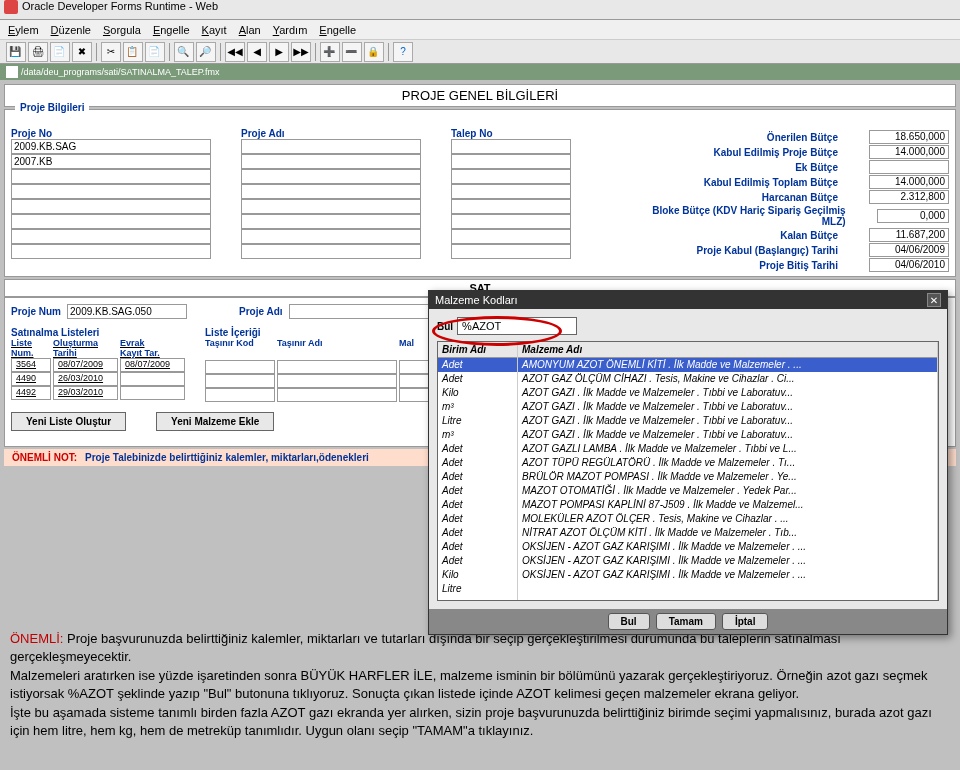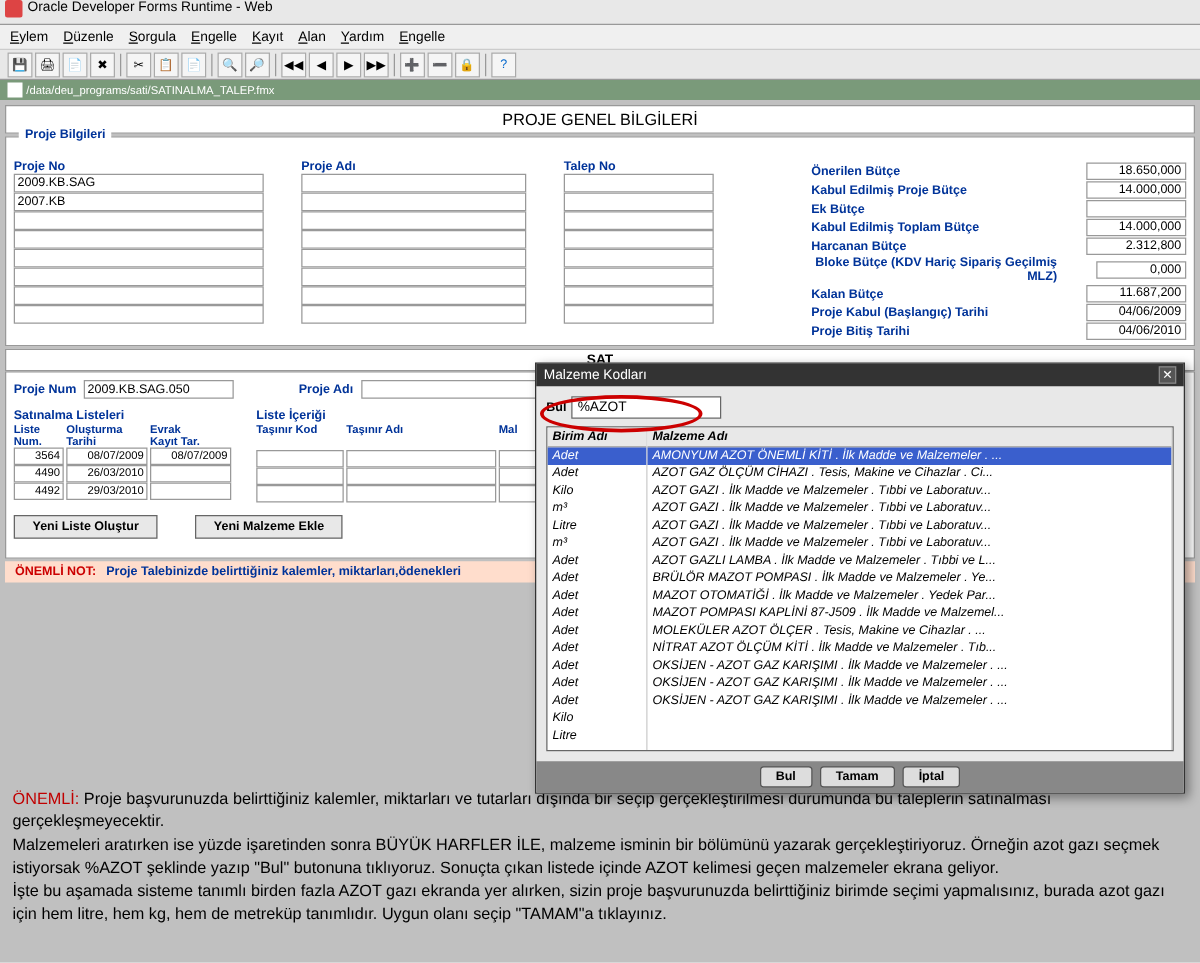--- a/index.html
+++ b/index.html
@@ -24,27 +24,27 @@
   .panel-hdr { background: #fff; border: 1px solid #999; text-align: center; font-weight: normal; font-size: 13px; padding: 3px; margin-bottom: 2px; }
   
   .section-box { background: #fff; border: 1px solid #999; padding: 6px; position: relative; margin-bottom: 2px; }
   .section-title { position: absolute; top: -8px; left: 10px; background: #fff; padding: 0 5px; color: #003399; font-size: 10px; font-weight: bold; }
   
   .row { display: flex; align-items: center; margin-bottom: 1px; gap: 6px; }
   .lbl { color: #003399; font-size: 10px; font-weight: bold; }
   .field { background: #fff; border: 1px solid #999; height: 15px; font-size: 10px; padding: 0 2px; display: flex; align-items: center; }
   
   .budget-area { position: absolute; right: 6px; top: 20px; width: 300px; }
-  .budget-row { display: flex; justify-content: space-between; align-items: center; margin-bottom: 1px; gap: 31px; }
+  .budget-row { display: flex; justify-content: flex-end; align-items: center; margin-bottom: 1px; gap: 31px; }
   .budget-lbl { color: #003399; font-size: 10px; font-weight: bold; text-align: right; }
   .budget-val { background: #fff; border: 1px solid #999; width: 80px; height: 14px; font-size: 10px; text-align: right; padding: 0 3px; }
   
   .dark-hdr { background: #333; color: #fff; font-size: 11px; font-weight: bold; padding: 2px 6px; text-align: center; }
   .col-hdr { color: #003399; font-size: 9px; font-weight: bold; }
-  .list-cell { background: #fff; border: 1px solid #999; height: 14px; font-size: 9px; padding: 0 16px; }
+  .list-cell { background: #fff; border: 1px solid #999; height: 14px; font-size: 9px; padding: 0 4px; }
   
   .btn { background: #e8e8e8; border: 1px solid #666; font-size: 10px; font-weight: bold; padding: 3px 14px; cursor: pointer; }
   
   .note-bar { background: #fdc; padding: 3px 8px; font-size: 10px; display: flex; align-items: center; }
   .note-lbl { color: #c00; font-weight: bold; margin-right: 8px; }
   .note-txt { color: #003399; font-weight: bold; }
   
   
   .dialog { position: absolute; left: 428px; top: 290px; width: 520px; background: #e8e8e8; border: 1px solid #333; box-shadow: 3px 3px 8px rgba(0,0,0,0.4); z-index: 100; }
   .dlg-title { background: #333; color: #fff; font-size: 11px; padding: 2px 6px; display: flex; justify-content: space-between; align-items: center; }
@@ -206,21 +206,21 @@
       <span class="lbl">Proje Num</span>
       <div class="field" style="width:120px;">2009.KB.SAG.050</div>
       <span style="width:40px;"></span>
       <span class="lbl">Proje Adı</span>
       <div class="field" style="width:200px;"></div>
     </div>
 
     <div style="display:flex; gap:20px;">
       <div>
         <div class="lbl">Satınalma Listeleri</div>
-        <div style="display:flex; gap:2px;">
+        <div style="display:flex; gap:2px;text-decoration:underline;">
           <div style="width:40px;">
             <div class="col-hdr">Liste<br>Num.</div>
             <div class="list-cell">3564</div>
             <div class="list-cell">4490</div>
             <div class="list-cell">4492</div>
           </div>
           <div style="width:65px;">
             <div class="col-hdr">Oluşturma<br>Tarihi</div>
             <div class="list-cell">08/07/2009</div>
             <div class="list-cell">26/03/2010</div>
@@ -307,20 +307,21 @@
       <div class="rcol malz">
         <div class="rcol-hdr">Malzeme Adı</div>
         <div id="malz-rows">
             <div class="rrow sel">AMONYUM AZOT ÖNEMLİ KİTİ .  İlk Madde ve Malzemeler . ...</div>
             <div class="rrow">AZOT GAZ ÖLÇÜM CİHAZI .  Tesis, Makine ve Cihazlar .  Ci...</div>
             <div class="rrow">AZOT GAZI .  İlk Madde ve Malzemeler .  Tıbbi ve Laboratuv...</div>
             <div class="rrow">AZOT GAZI .  İlk Madde ve Malzemeler .  Tıbbi ve Laboratuv...</div>
             <div class="rrow">AZOT GAZI .  İlk Madde ve Malzemeler .  Tıbbi ve Laboratuv...</div>
             <div class="rrow">AZOT GAZI .  İlk Madde ve Malzemeler .  Tıbbi ve Laboratuv...</div>
             <div class="rrow">AZOT GAZLI LAMBA .  İlk Madde ve Malzemeler .  Tıbbi ve L...</div>
+            <div class="rrow">AZOT TÜPÜ REGÜLATÖRÜ .  İlk Madde ve Malzemeler .  Tı...</div>
             <div class="rrow">BRÜLÖR MAZOT POMPASI .  İlk Madde ve Malzemeler .  Ye...</div>
             <div class="rrow">MAZOT OTOMATİĞİ .  İlk Madde ve Malzemeler .  Yedek Par...</div>
             <div class="rrow">MAZOT POMPASI KAPLİNİ 87-J509 .  İlk Madde ve Malzemel...</div>
             <div class="rrow">MOLEKÜLER AZOT ÖLÇER .  Tesis, Makine ve Cihazlar .  ...</div>
             <div class="rrow">NİTRAT AZOT ÖLÇÜM KİTİ .  İlk Madde ve Malzemeler .  Tıb...</div>
             <div class="rrow">OKSİJEN - AZOT GAZ KARIŞIMI .  İlk Madde ve Malzemeler .  ...</div>
             <div class="rrow">OKSİJEN - AZOT GAZ KARIŞIMI .  İlk Madde ve Malzemeler .  ...</div>
             <div class="rrow">OKSİJEN - AZOT GAZ KARIŞIMI .  İlk Madde ve Malzemeler .  ...</div>
           </div>
       </div>

